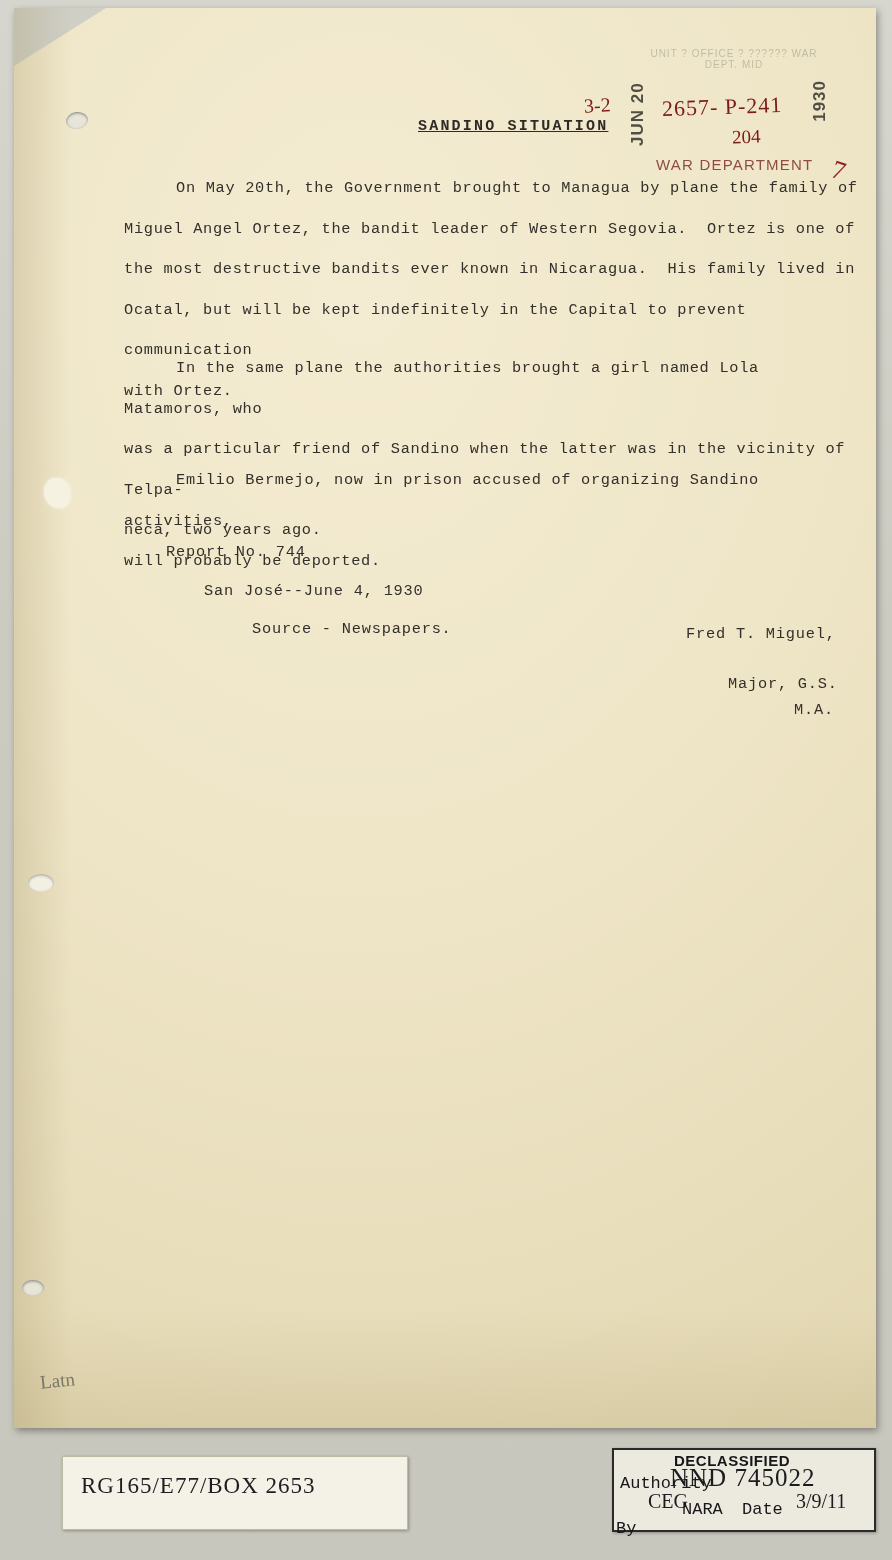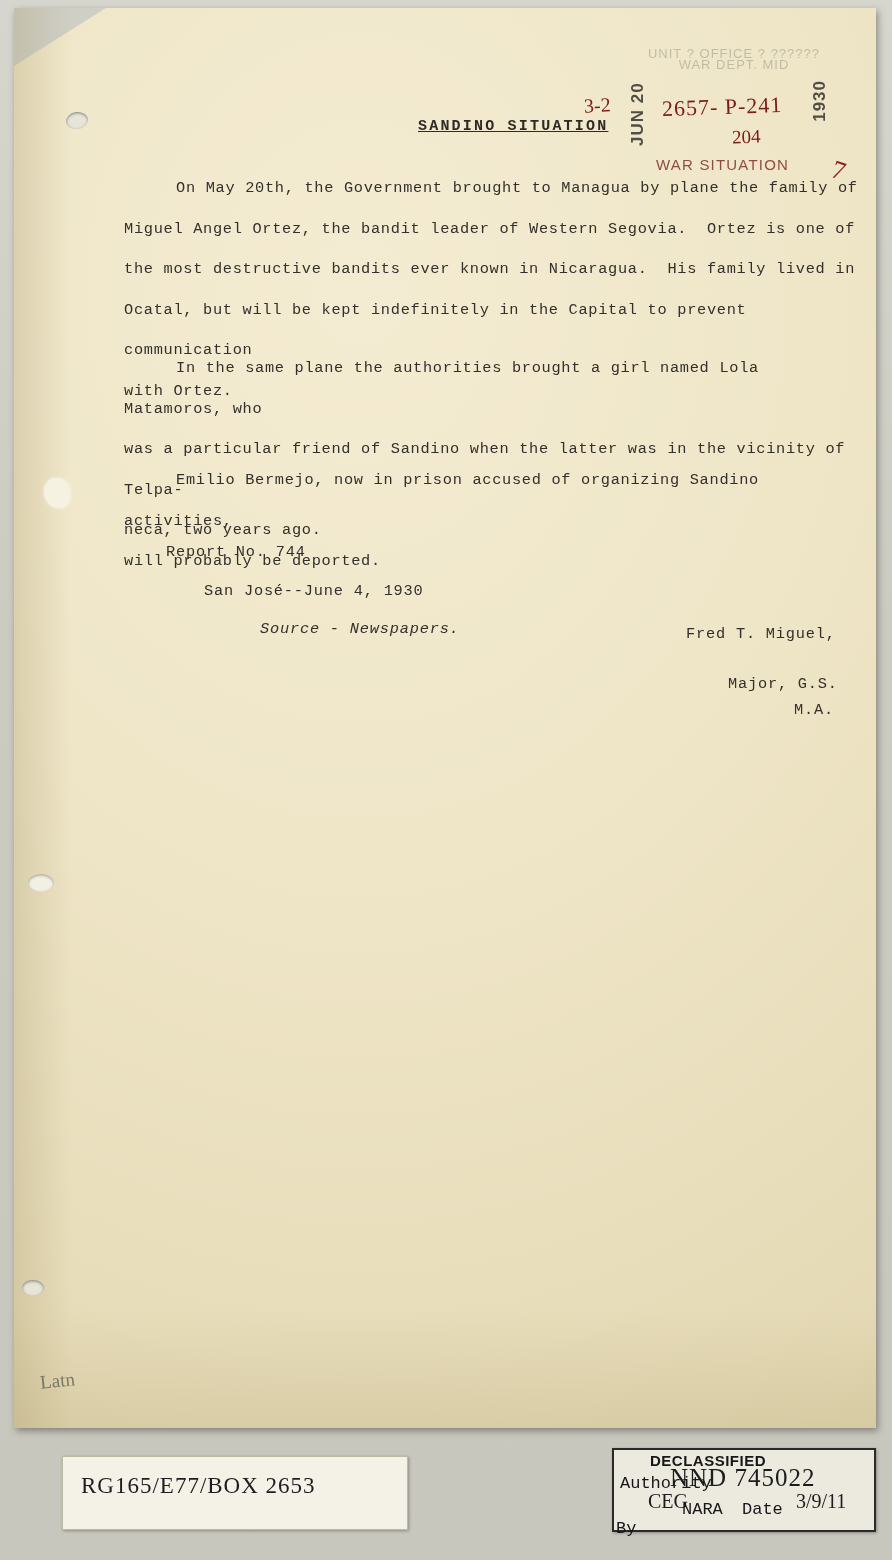--- a/index.html
+++ b/index.html
@@ -76,21 +76,21 @@
   }
   #p1{top:160px;}
   #p2{top:340px;}
   #p3{top:452px;}
   .meta{
     position:absolute;font-size:15.3px;letter-spacing:.8px;color:#33302b;
     font-family:"Liberation Mono", monospace;
   }
   #report{left:152px;top:535px;}
   #place{left:190px;top:574px;}
-  #source{left:246px;top:612px;font-style:italic;}
+  #source{left:238px;top:612px;}
   #sig1{left:672px;top:617px;}
   #sig2{left:714px;top:655px;margin-top:12px;}
   #sig3{left:780px;top:693px;}
 
   
   .hand{
     font-family:"Liberation Serif", serif;
     color:#7d1b18;
     position:absolute;
   }
@@ -114,21 +114,21 @@
     opacity:.85;
   }
   #wardept{
     position:absolute;left:642px;top:148px;
     color:#863b33;font-size:15px;letter-spacing:1.2px;
     font-family:"Liberation Sans",sans-serif;
     opacity:.9;
   }
   #faintstamp{
     position:absolute;left:630px;top:40px;width:180px;height:28px;
-    color:#9a9a86;font-size:13px;line-height:11px;letter-spacing:1px;
+    color:#9a9a86;font-size:10px;line-height:11px;letter-spacing:1px;
     text-align:center;opacity:.55;
     font-family:"Liberation Sans",sans-serif;
   }
   #pencil-bl{
     position:absolute;left:26px;top:1362px;
     font-family:"Liberation Serif",serif;font-size:19px;color:#5d5b50;
     transform:rotate(-6deg);opacity:.75;
   }
 
   
@@ -141,21 +141,21 @@
     position:absolute;left:18px;top:16px;
     font-family:"Liberation Serif",serif;font-size:23px;color:#1d1d22;
     letter-spacing:1px;
   }
   #label-right{
     position:absolute;left:612px;top:1448px;width:260px;height:80px;
     background:#eceade;border:2px solid #2a2a2a;
     box-shadow:1px 1px 3px rgba(0,0,0,.3);
   }
   #label-right .dtitle{
-    position:absolute;left:36px;top:2px;font-size:15px;font-weight:bold;
+    position:absolute;left:60px;top:2px;font-size:15px;font-weight:bold;
     letter-spacing:.5px;color:#17171a;font-family:"Liberation Sans",sans-serif;
   }
   #label-right .drow{
     position:absolute;font-size:17px;color:#17171a;
     font-family:Liberation Mono, monospace;
   }
   #auth-lbl{left:6px;top:24px;}
   #by-lbl{left:2px;top:48px;margin-top:21px;}
   #nara-lbl{left:68px;top:50px;}
   #date-lbl{left:128px;top:50px;}
@@ -200,21 +200,21 @@
 
       <div class="meta" id="sig1">Fred T. Miguel,</div>
       <div class="meta" id="sig2">Major, G.S.</div>
       <div class="meta" id="sig3">M.A.</div>
     </div>
 
     <div id="faintstamp">UNIT ? OFFICE ? ??????
 WAR DEPT.  MID</div>
     <div id="datestamp">JUN 20</div>
     <div id="yearstamp">1930</div>
-    <div id="wardept">WAR SITUATION</div>
+    <div id="wardept">WAR DEPARTMENT</div>
 
     <div class="hand" id="hand-32">3-2</div>
     <div class="hand" id="hand-num">2657- P-241</div>
     <div class="hand" id="hand-204">204</div>
     <div class="hand" id="hand-check">7</div>
 
     <div id="pencil-bl">Latn</div>
   </div>
 
   <div id="label-left">

